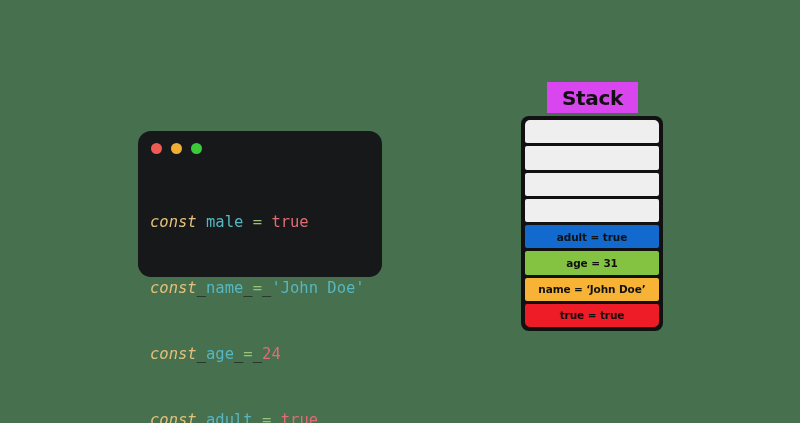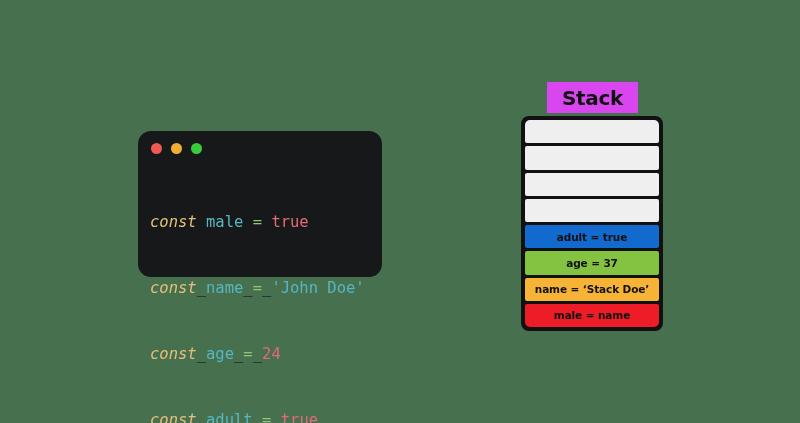--- a/index.html
+++ b/index.html
@@ -169,24 +169,24 @@
       <div class="stack-cell empty" style="background: rgb(239, 239, 239);">
           <span></span>
         </div>
       <div class="stack-cell empty" style="background: rgb(239, 239, 239);">
           <span></span>
         </div>
       <div class="stack-cell" style="background: rgb(18, 105, 206);">
           <span>adult = true</span>
         </div>
       <div class="stack-cell" style="background: rgb(132, 195, 65);">
-          <span>age = 37</span>
+          <span>age = 31</span>
         </div>
       <div class="stack-cell" style="background: rgb(246, 179, 53);">
-          <span>name = ‘Stack Doe’</span>
+          <span>name = ‘John Doe’</span>
         </div>
       <div class="stack-cell" style="background: rgb(238, 28, 38);">
-          <span>male = name</span>
+          <span>true = true</span>
         </div>
     </div>
   </div>
 
 </div>
 
 </body></html>

